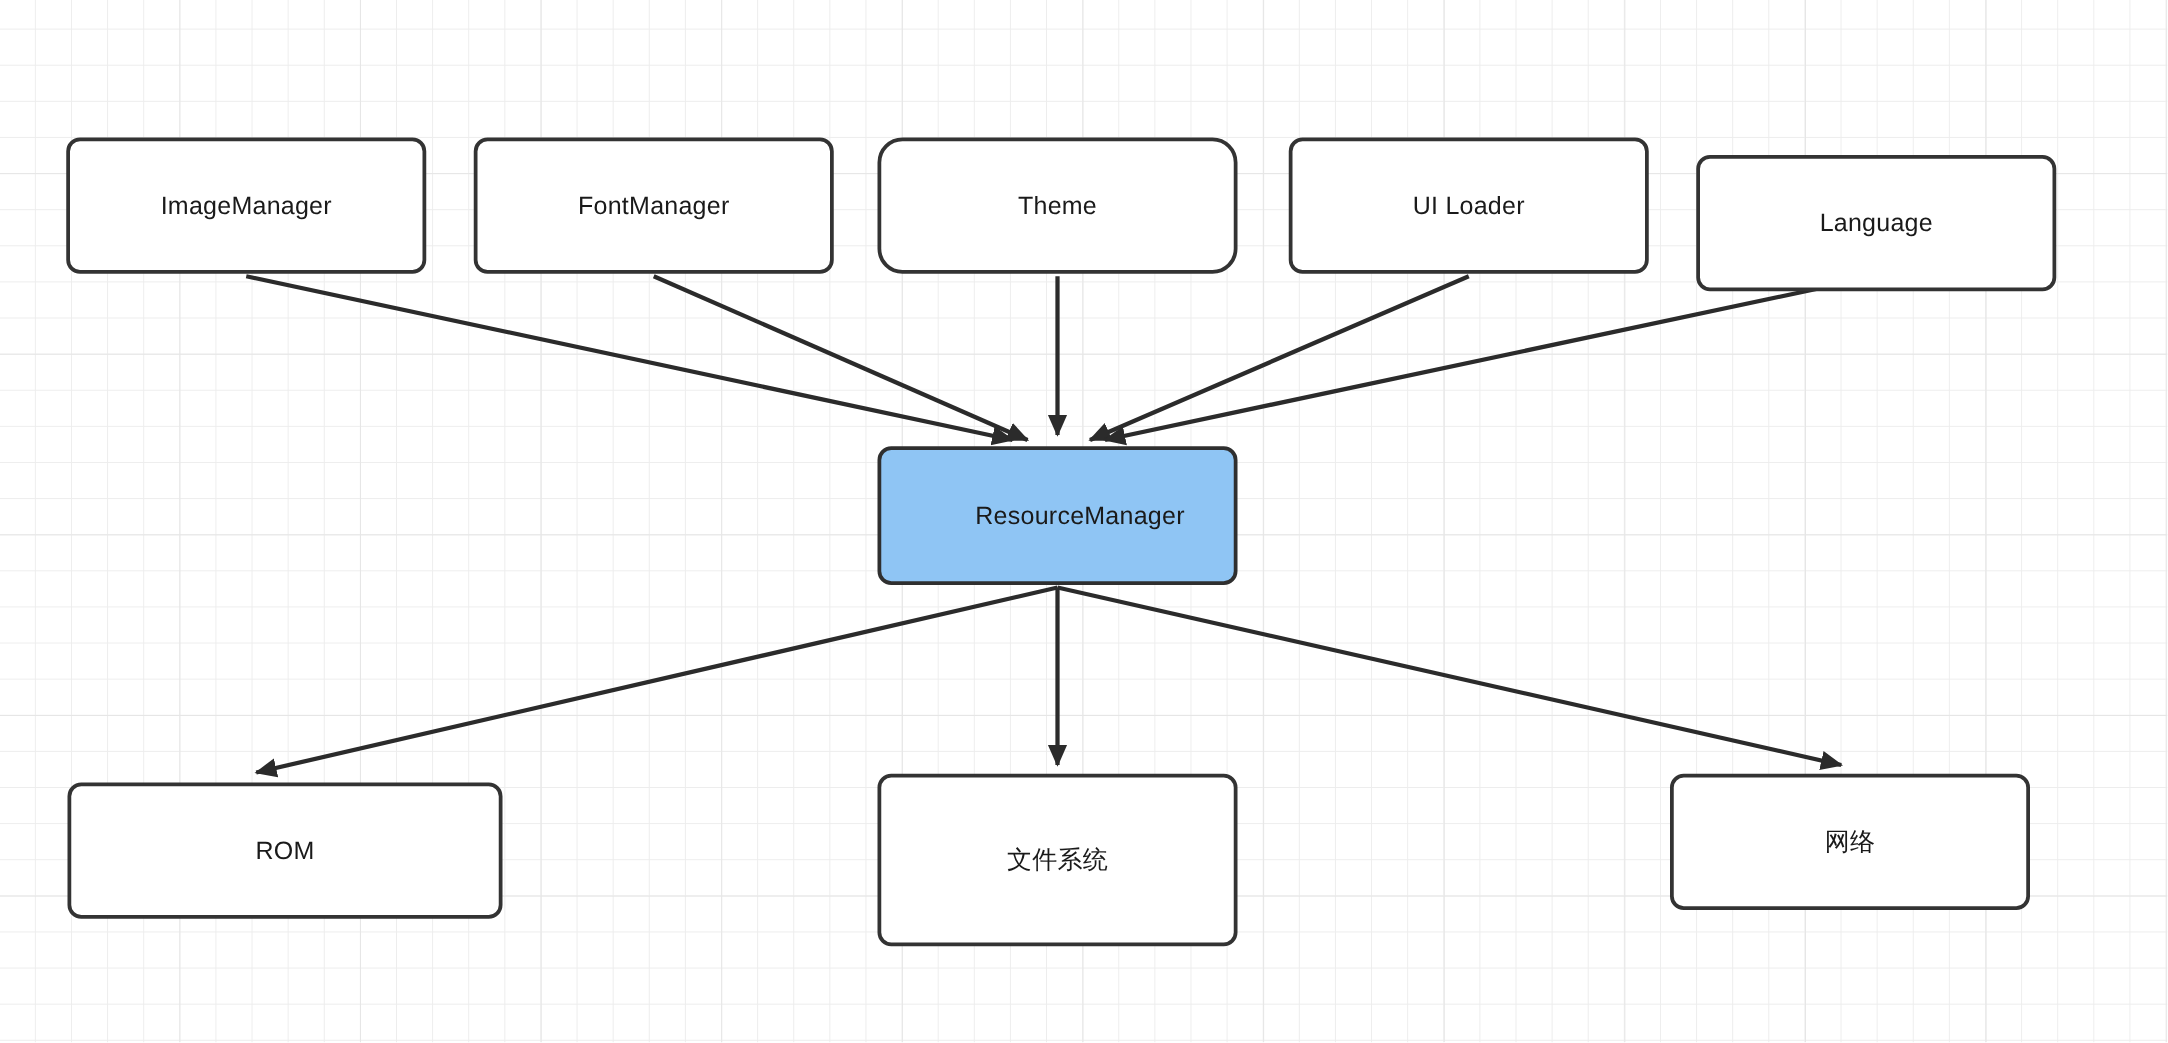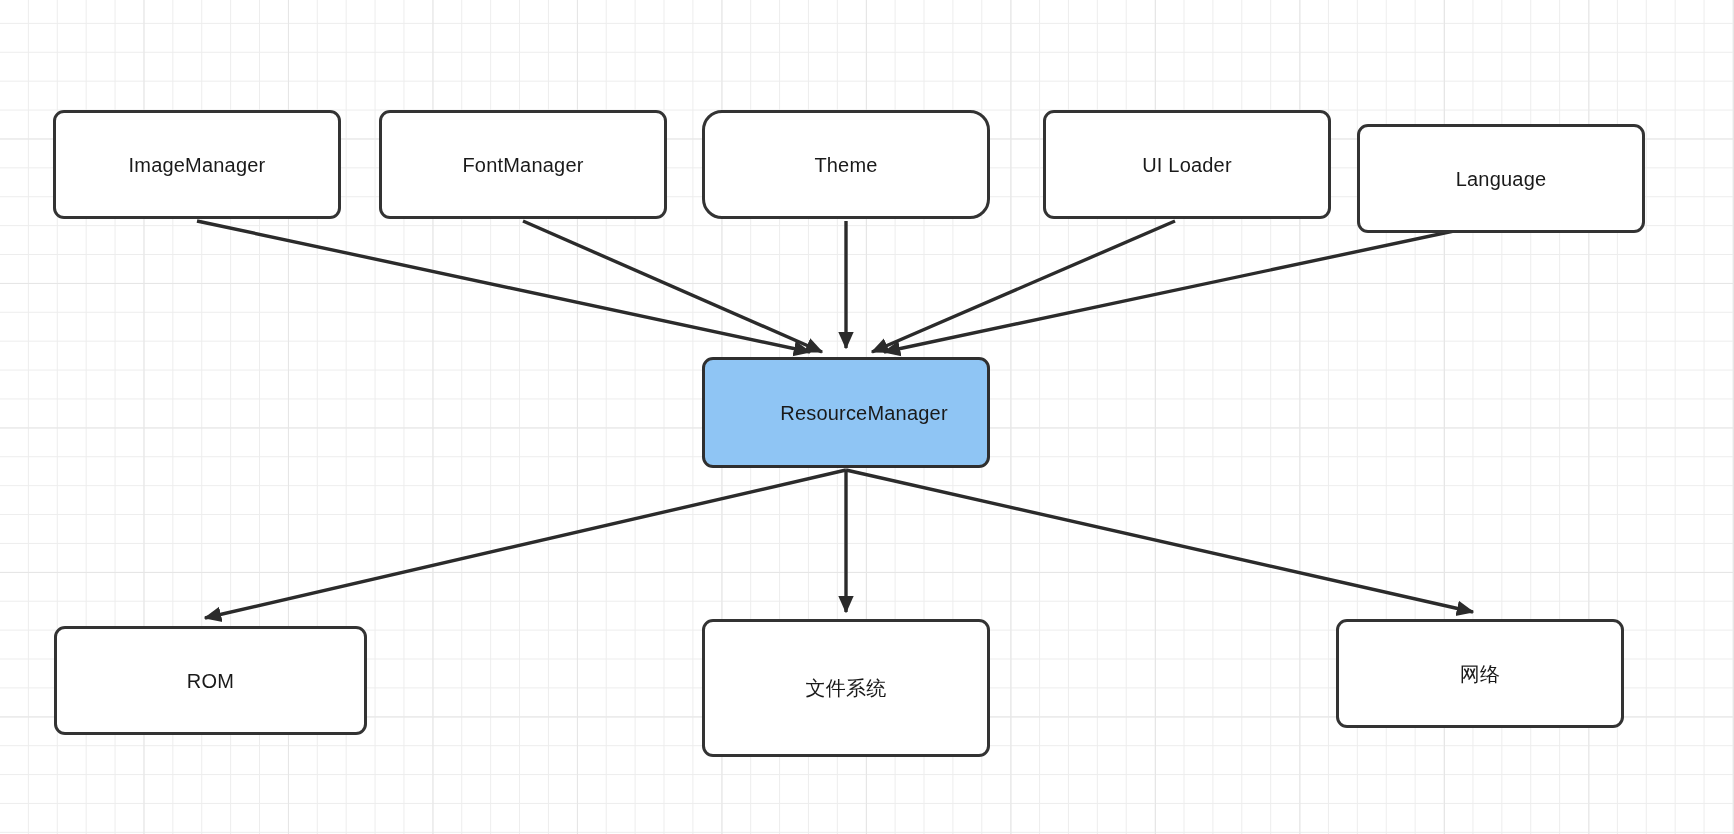--- a/index.html
+++ b/index.html
@@ -95,30 +95,30 @@
   <div id="nodes">
       <div class="node" style="left: 53px; top: 110px; width: 288px; height: 109px;">
         <span class="node-label">ImageManager</span>
       </div>
       <div class="node" style="left: 379px; top: 110px; width: 288px; height: 109px;">
         <span class="node-label">FontManager</span>
       </div>
       <div class="node" style="left: 702px; top: 110px; width: 288px; height: 109px; border-radius: 20px;">
         <span class="node-label">Theme</span>
       </div>
-      <div class="node" style="left: 1031px; top: 110px; width: 288px; height: 109px; margin-left: 12px;">
+      <div class="node" style="left: 1031px; top: 110px; width: 288px; height: 109px;">
         <span class="node-label">UI Loader</span>
       </div>
       <div class="node" style="left: 1357px; top: 124px; width: 288px; height: 109px;">
         <span class="node-label">Language</span>
       </div>
       <div class="node accent" style="left: 702px; top: 357px; width: 288px; height: 111px;">
         <span class="node-label">ResourceManager</span>
       </div>
-      <div class="node" style="left: 54px; top: 626px; width: 313px; height: 109px;">
+      <div class="node" style="left: 54px; top: 626px; width: 348px; height: 109px;">
         <span class="node-label">ROM</span>
       </div>
       <div class="node" style="left: 702px; top: 619px; width: 288px; height: 138px;">
         <span class="node-label">文件系统</span>
       </div>
       <div class="node" style="left: 1336px; top: 619px; width: 288px; height: 109px;">
         <span class="node-label">网络</span>
       </div>
     </div>
 

